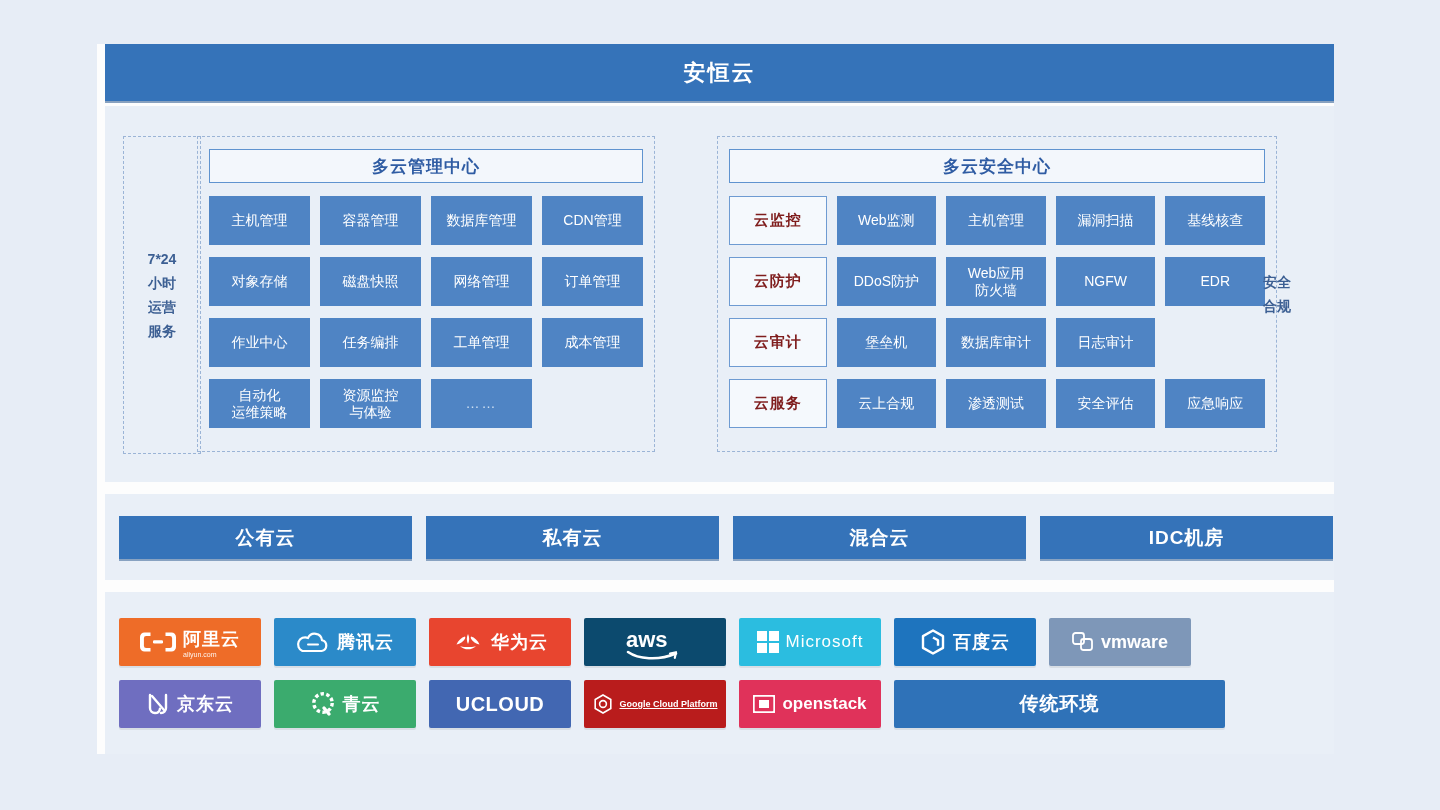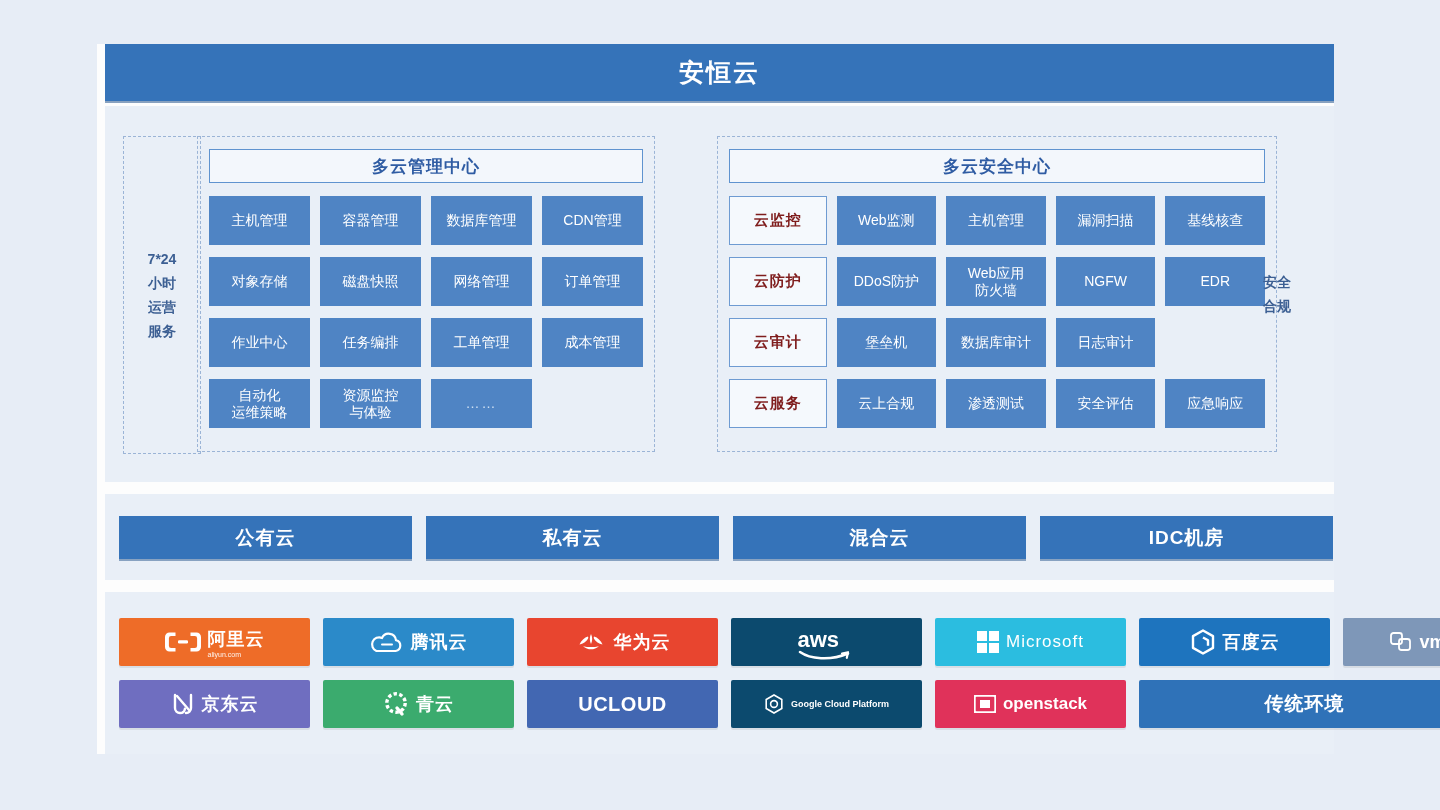--- a/index.html
+++ b/index.html
@@ -18,21 +18,21 @@
   }
 
   
   .banner{
     position:absolute;left:105px;top:44px;width:1229px;height:57px;
     background:#3573b9;
     display:flex;align-items:center;justify-content:center;
     box-shadow:0 2px 0 rgba(40,85,140,.55);
   }
   .banner-title{
-    color:#ffffff;font-size:25px;font-weight:bold;letter-spacing:2px;
+    color:#ffffff;font-size:22px;font-weight:bold;letter-spacing:2px;
   }
 
   
   .sec1{
     position:absolute;left:105px;top:106px;width:1229px;height:376px;
     background:#e9eff7;
   }
   .side-note{
     position:absolute;top:30px;height:316px;
     display:flex;flex-direction:column;align-items:center;justify-content:center;
@@ -97,21 +97,21 @@
   }
 
   
   .sec3{
     position:absolute;left:105px;top:592px;width:1229px;height:162px;
     background:#e9eff7;
   }
   .logo-grid{position:absolute;left:14px;top:26px;display:flex;flex-direction:column;gap:14px;}
   .logo-row{display:flex;gap:13px;}
   .logo{
-    width:191px;height:48px;border-radius:2px;
+    width:142px;height:48px;border-radius:2px;
     display:flex;align-items:center;justify-content:center;gap:7px;
     color:#fff;box-sizing:border-box;
     box-shadow:0 2px 0 rgba(0,0,0,.07);
   }
   .logo.wide{width:331px;}
   .logo-txt{font-size:18px;font-weight:bold;letter-spacing:1px;white-space:nowrap;}
   .logo-txt.sm{font-size:12px;font-weight:bold;letter-spacing:0;}
   .logo-txt.md{font-size:16px;font-weight:bold;}
   .logo-sub{font-size:7px;display:block;font-weight:normal;letter-spacing:0;opacity:.92;}
   .mark{flex:0 0 auto;display:flex;align-items:center;justify-content:center;}
@@ -331,21 +331,21 @@
                 <path d="M14 17l5 6" stroke="#fff" stroke-width="3.4" stroke-linecap="round"></path>
               </svg>
           </span>
           <span class="logo-txt">青云</span>
         </div>
 
         <div class="logo" style="background:#4267b2;">
           <span class="logo-txt" style="font-size:20px;letter-spacing:.5px;">UCLOUD</span>
         </div>
 
-        <div class="logo" style="background:#0c4a6e;">
+        <div class="logo" style="background:#b91c1c;text-decoration:underline;">
           <span class="mark">
             <svg width="20" height="20" viewBox="0 0 20 20">
                 <path d="M10 1l7.8 4.5v9L10 19l-7.8-4.5v-9z" fill="none" stroke="#fff" stroke-width="1.6"></path>
                 <circle cx="10" cy="10" r="3.4" fill="none" stroke="#fff" stroke-width="1.6"></circle>
               </svg>
           </span>
           <span class="logo-txt sm" style="font-size:9px;">Google Cloud Platform</span>
         </div>
 
         <div class="logo" style="background:#e0325a;">

